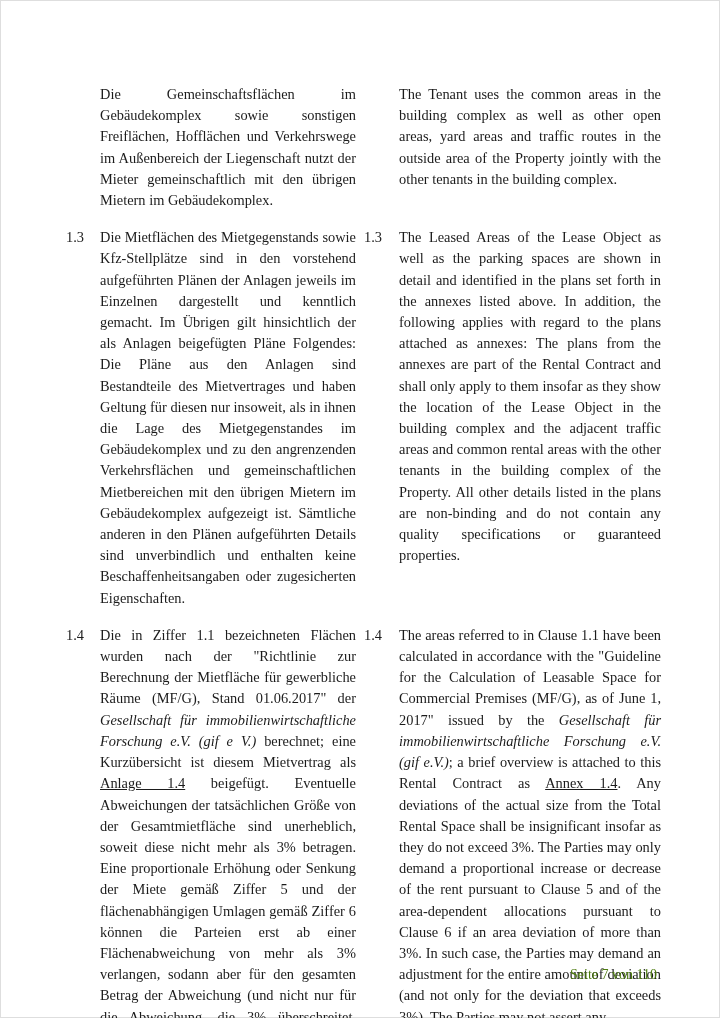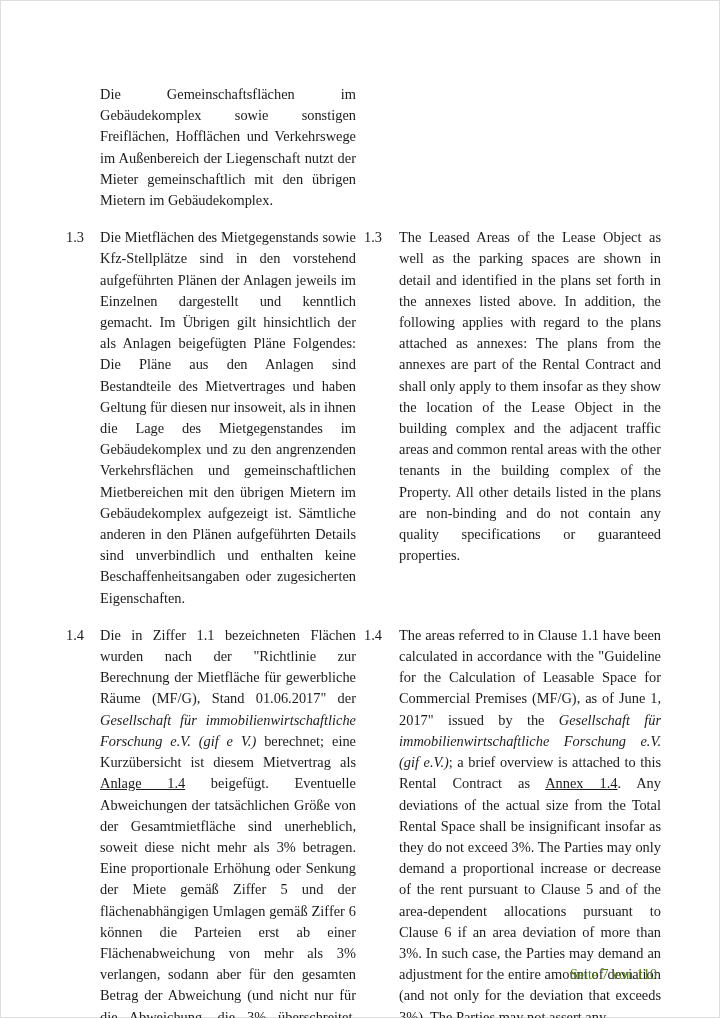--- a/index.html
+++ b/index.html
@@ -68,20 +68,23 @@
 
 <div class="page">
 
   <div class="clause-row">
     <div class="num-de"></div>
     <div class="col-de">
       <p><span>Die Gemeinschaftsflächen im Gebäudekomplex sowie sonstigen Freiflächen, Hofflächen und Verkehrswege im Außenbereich der Liegenschaft nutzt der Mieter gemeinschaftlich mit den übrigen Mietern im Gebäudekomplex.</span></p>
     </div>
     <div class="gutter"></div>
     <div class="num-en"></div>
+    <div class="col-en">
+      <p><span>The Tenant uses the common areas in the building complex as well as other open areas, yard areas and traffic routes in the outside area of the Property jointly with the other tenants in the building complex.</span></p>
+    </div>
   </div>
 
   <div class="clause-row">
     <div class="num-de">1.3</div>
     <div class="col-de">
       <p><span>Die Mietflächen des Mietgegenstands sowie Kfz-Stellplätze sind in den vorstehend aufgeführten Plänen der Anlagen jeweils im Einzelnen dargestellt und kenntlich gemacht. Im Übrigen gilt hinsichtlich der als Anlagen beigefügten Pläne Folgendes: Die Pläne aus den Anlagen sind Bestandteile des Mietvertrages und haben Geltung für diesen nur insoweit, als in ihnen die Lage des Mietgegenstandes im Gebäudekomplex und zu den angrenzenden Verkehrsflächen und gemeinschaftlichen Mietbereichen mit den übrigen Mietern im Gebäudekomplex aufgezeigt ist. Sämtliche anderen in den Plänen aufgeführten Details sind unverbindlich und enthalten keine Beschaffenheitsangaben oder zugesicherten Eigenschaften.</span></p>
     </div>
     <div class="gutter"></div>
     <div class="num-en">1.3</div>
     <div class="col-en">

